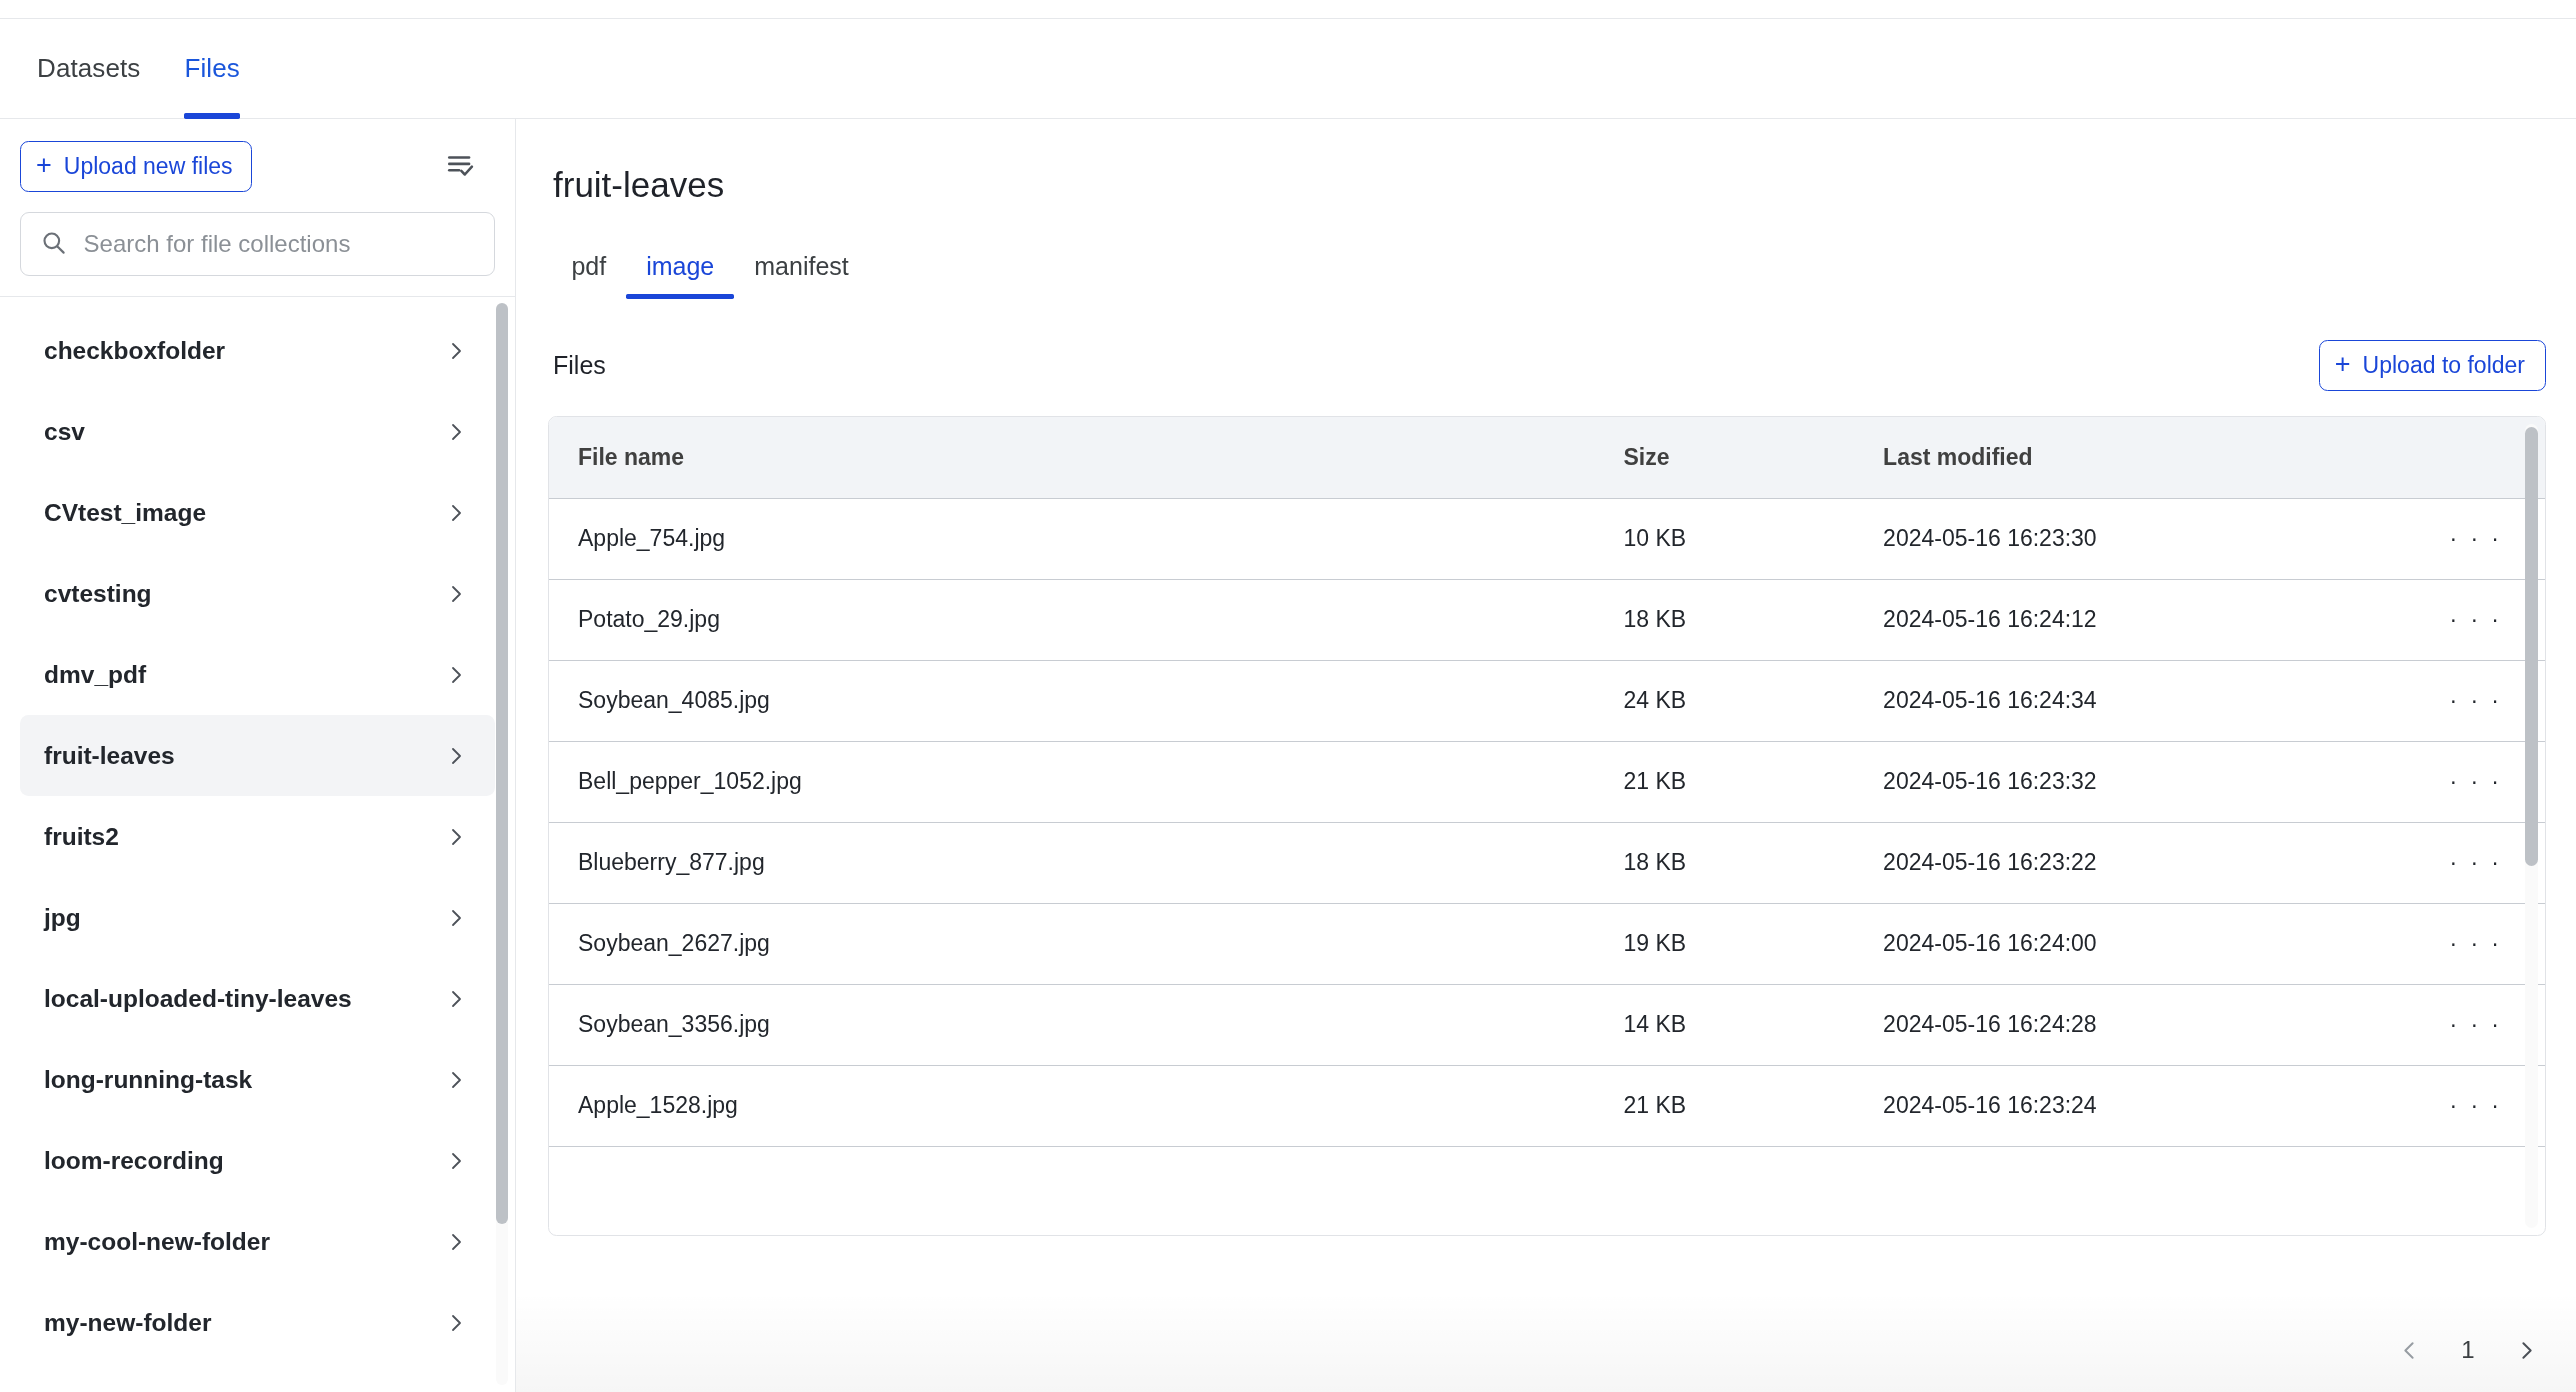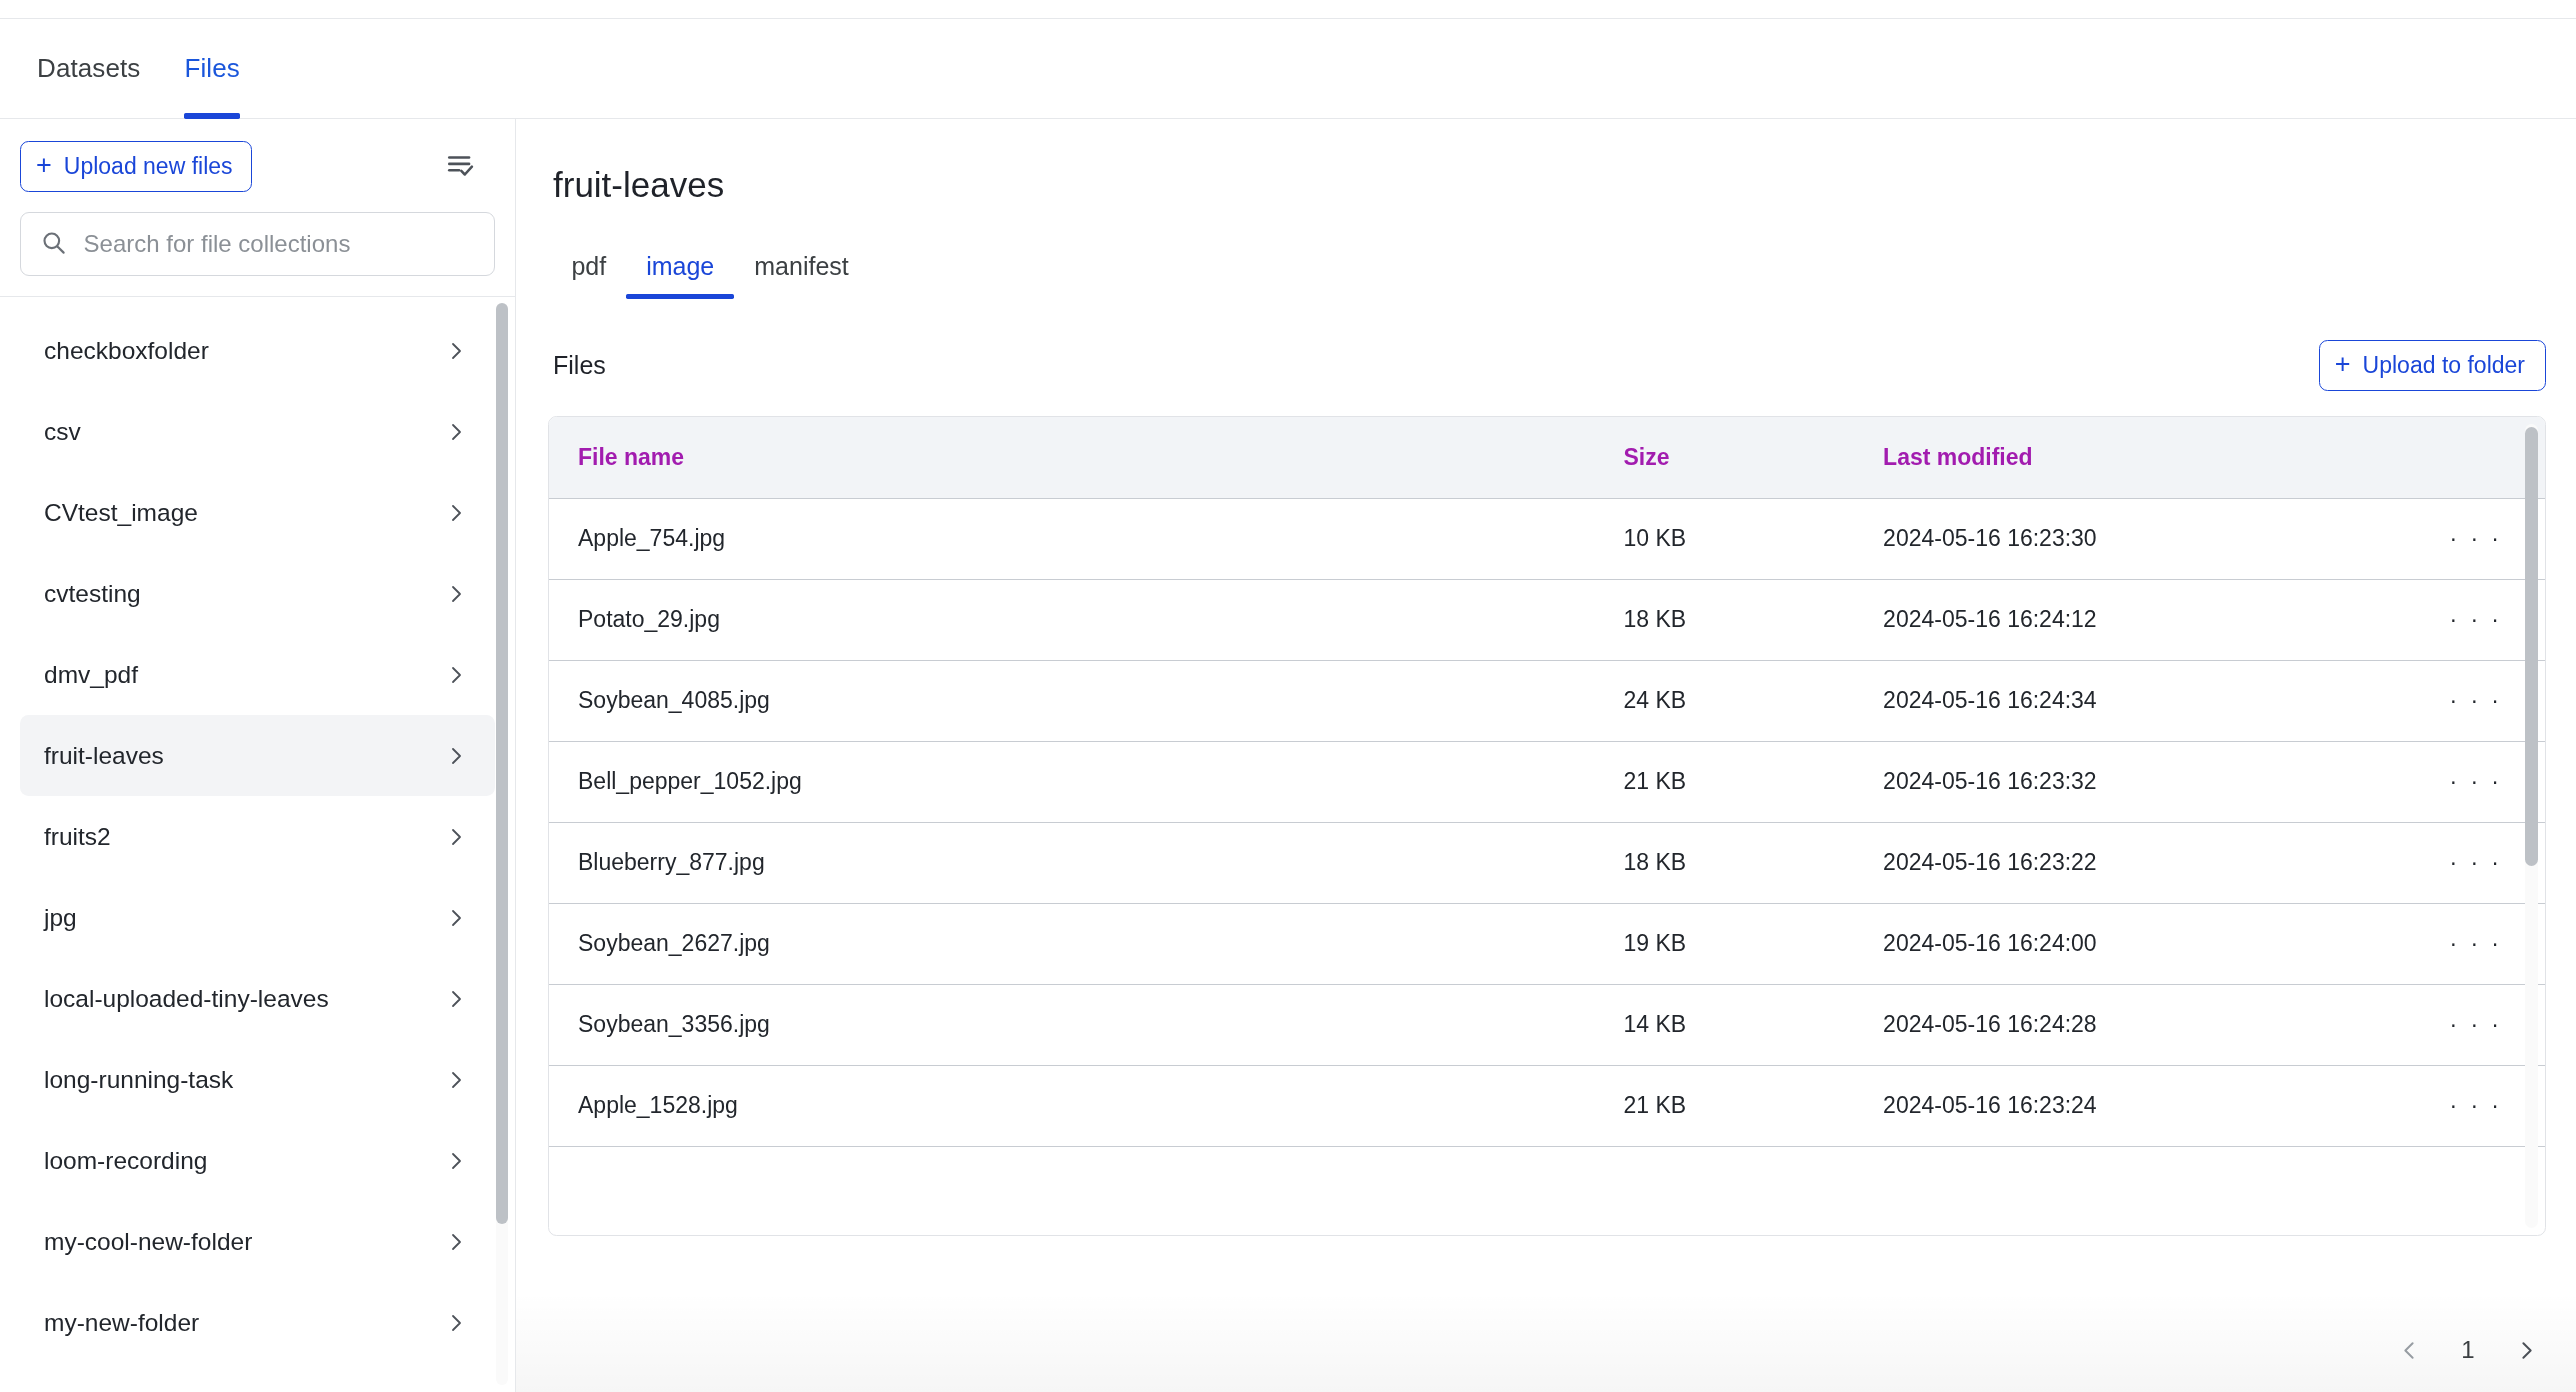--- a/index.html
+++ b/index.html
@@ -121,20 +121,21 @@
     background: transparent;
   }
   .search-box input::placeholder { color: #8b9096; }
 
   .sidebar-list-wrap {
     margin-top: 20px;
     border-top: 1.7px solid #e6e8eb;
     flex: 1;
     position: relative;
     overflow: hidden;
+    font-weight: bold;
   }
   .sidebar-list {
     padding: 13.5px 20px 0 20px;
     height: 100%;
   }
   .sb-item {
     height: 81px;
     display: flex;
     align-items: center;
     justify-content: space-between;
@@ -237,21 +238,21 @@
     overflow: hidden;
     position: relative;
     height: 820px;
   }
   table.files { width: 100%; border-collapse: collapse; table-layout: fixed; }
   table.files thead th {
     background: #f2f4f7;
     text-align: left;
     font-size: 23px;
     font-weight: 700;
-    color: #a21caf;
+    color: #404040;
     height: 81px;
     padding: 0 0 0 29px;
     border-bottom: 1.7px solid #c8ccd2;
   }
   col.c-name { width: 1023px; }
   col.c-size { width: 254px; }
   col.c-mod  { width: 541px; }
   col.c-act  { width: 135px; }
   table.files tbody td {
     font-size: 23px;

